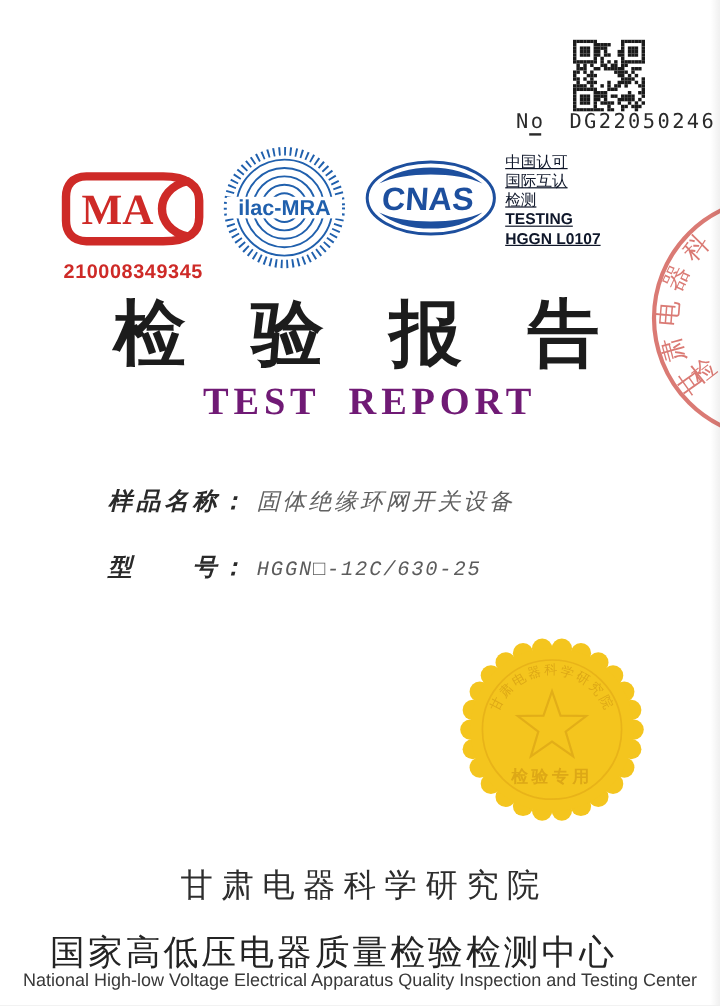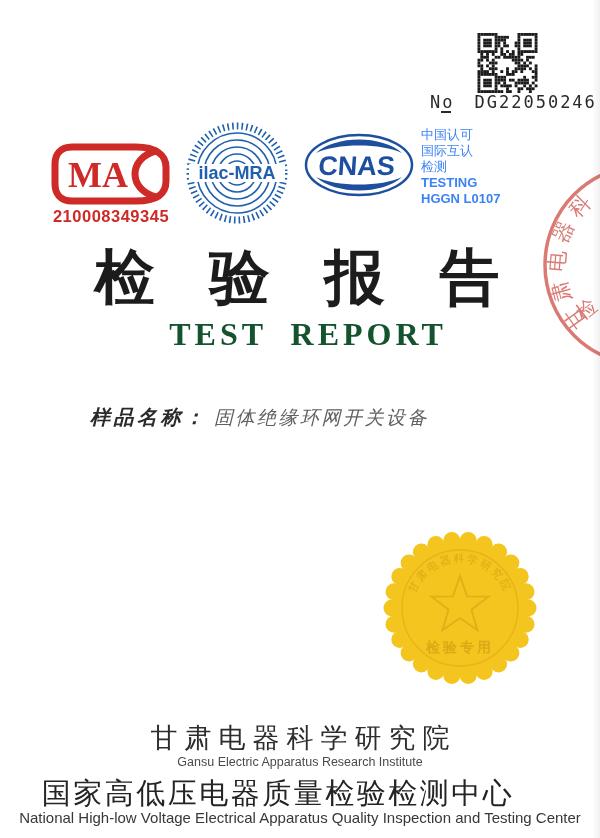--- a/index.html
+++ b/index.html
@@ -18,46 +18,47 @@
     font-size:17px;letter-spacing:2px;color:#2a2a2a;white-space:nowrap;
     font-family:"DejaVu Sans Mono","Liberation Mono",monospace;
   }
   .report-no .no-label{margin-right:20px;position:relative;}
   .no-underline{position:absolute;left:441px;top:111px;width:10px;height:2px;background:#2a2a2a;}
 
   
   .cma{position:absolute;left:50px;top:142px;width:122px;}
   .cma svg{display:block;width:122px;height:64px;}
   .cma-number{
-    margin-top:1px;text-align:center;color:#ce2a27;font-weight:bold;
+    margin-top:12px;text-align:center;color:#ce2a27;font-weight:bold;
     font-size:16.5px;letter-spacing:0.5px;
     font-family:"Liberation Sans","DejaVu Sans",sans-serif;
   }
   .ilac{position:absolute;left:185px;top:121px;width:104px;height:104px;}
   .cnas{position:absolute;left:302px;top:132px;width:114px;height:66px;}
   .accred{
     position:absolute;left:421px;top:127px;width:95px;
-    color:#3b82f6;font-size:13px;line-height:16px;
+    color:#0f172a;font-size:13px;line-height:16px;
     font-family:"Liberation Sans","DejaVu Sans",sans-serif;
+    text-decoration:underline;
   }
   .accred .bold{font-weight:bold;}
 
   
   .stamp{position:absolute;left:525px;top:145px;width:240px;height:240px;opacity:0.85;}
 
   
   .title-zh{
     position:absolute;left:0;top:238px;width:600px;text-align:center;
     font-size:60px;font-weight:bold;color:#1c1c1c;
     letter-spacing:55px;padding-left:49px;box-sizing:border-box;white-space:nowrap;
     font-family:"DejaVu Sans","Liberation Sans",sans-serif;
   }
   .title-en{
     position:absolute;left:0;top:316px;width:600px;text-align:center;
-    font-size:32px;font-weight:bold;color:#14532d;
+    font-size:32px;font-weight:bold;color:#701a75;
     letter-spacing:4px;word-spacing:12px;padding-left:16px;box-sizing:border-box;
     font-family:"Liberation Serif","DejaVu Serif",serif;
   }
 
   
   .field-row{position:absolute;left:90px;width:470px;white-space:nowrap;font-style:italic;}
   .row-0{top:404px;} .row-1{top:459px;} .row-2{top:514px;}
   .field-label{
     font-size:20px;font-weight:bold;color:#2a2a2a;letter-spacing:3.5px;
     font-family:"Liberation Serif","DejaVu Serif",serif;
@@ -393,20 +394,23 @@
     <text x="52" y="172" font-size="20" fill="#d4635c" transform="rotate(-38 60 166)" font-family="DejaVu Sans, Liberation Sans, sans-serif">检</text>
     <path d="M 96,108 L 104,116" stroke="#d4635c" stroke-width="3" stroke-linecap="round"></path>
   </svg>
 
   <div class="title-zh">检验报告</div>
   <div class="title-en">TEST REPORT</div>
 
   <div class="field-row row-0">
     <span class="field-label">样品名称</span><span class="field-colon">：</span><span class="field-value">固体绝缘环网开关设备</span>
   </div>
+  <div class="field-row row-1">
+    <span class="field-label">型　　号</span><span class="field-colon">：</span><span class="field-value">HGGN□-12C/630-25</span>
+  </div>
 
   <svg class="seal" viewBox="0 0 160 160">
     <defs>
       <path id="seal-arc" d="M 32,82 A 48,48 0 0 1 128,82" fill="none"></path>
     </defs>
     <g id="seal-scallops">
         <circle cx="148.0" cy="80.0" r="8.5" fill="#f4c51e"></circle>
         <circle cx="146.0" cy="96.3" r="8.5" fill="#f4c51e"></circle>
         <circle cx="140.2" cy="111.6" r="8.5" fill="#f4c51e"></circle>
         <circle cx="130.9" cy="125.1" r="8.5" fill="#f4c51e"></circle>
@@ -436,18 +440,17 @@
     <circle cx="80" cy="80" r="68" fill="#f4c51e"></circle>
     <circle cx="80" cy="80" r="58" fill="none" stroke="#e2ab17" stroke-width="1.4" opacity="0.7"></circle>
     <path d="M80,48 L87.1,68.3 L108.5,68.7 L91.4,81.7 L97.6,102.3 L80,90 L62.4,102.3 L68.6,81.7 L51.5,68.7 L72.9,68.3 Z" fill="none" stroke="#dda816" stroke-width="1.8" opacity="0.8"></path>
     <text font-family="DejaVu Sans, Liberation Sans, sans-serif" font-size="11" fill="#d9a315" opacity="0.85" style="letter-spacing:2px;">
       <textPath href="#seal-arc" startOffset="50%" text-anchor="middle">甘肃电器科学研究院</textPath>
     </text>
     <text x="80" y="124" text-anchor="middle" font-family="DejaVu Sans, Liberation Sans, sans-serif" font-size="14" font-weight="bold" fill="#d9a315" opacity="0.85" style="letter-spacing:3px;">检验专用</text>
   </svg>
 
   <div class="footer-org-zh">甘肃电器科学研究院</div>
-  <div class="footer-org-en">Gansu Electric Apparatus Research Institute</div>
   <div class="footer-center-zh">国家高低压电器质量检验检测中心</div>
   <div class="footer-center-en">National High-low Voltage Electrical Apparatus Quality Inspection and Testing Center</div>
 
   <div class="edge-shade"></div>
 </div>
 
 </body></html>

